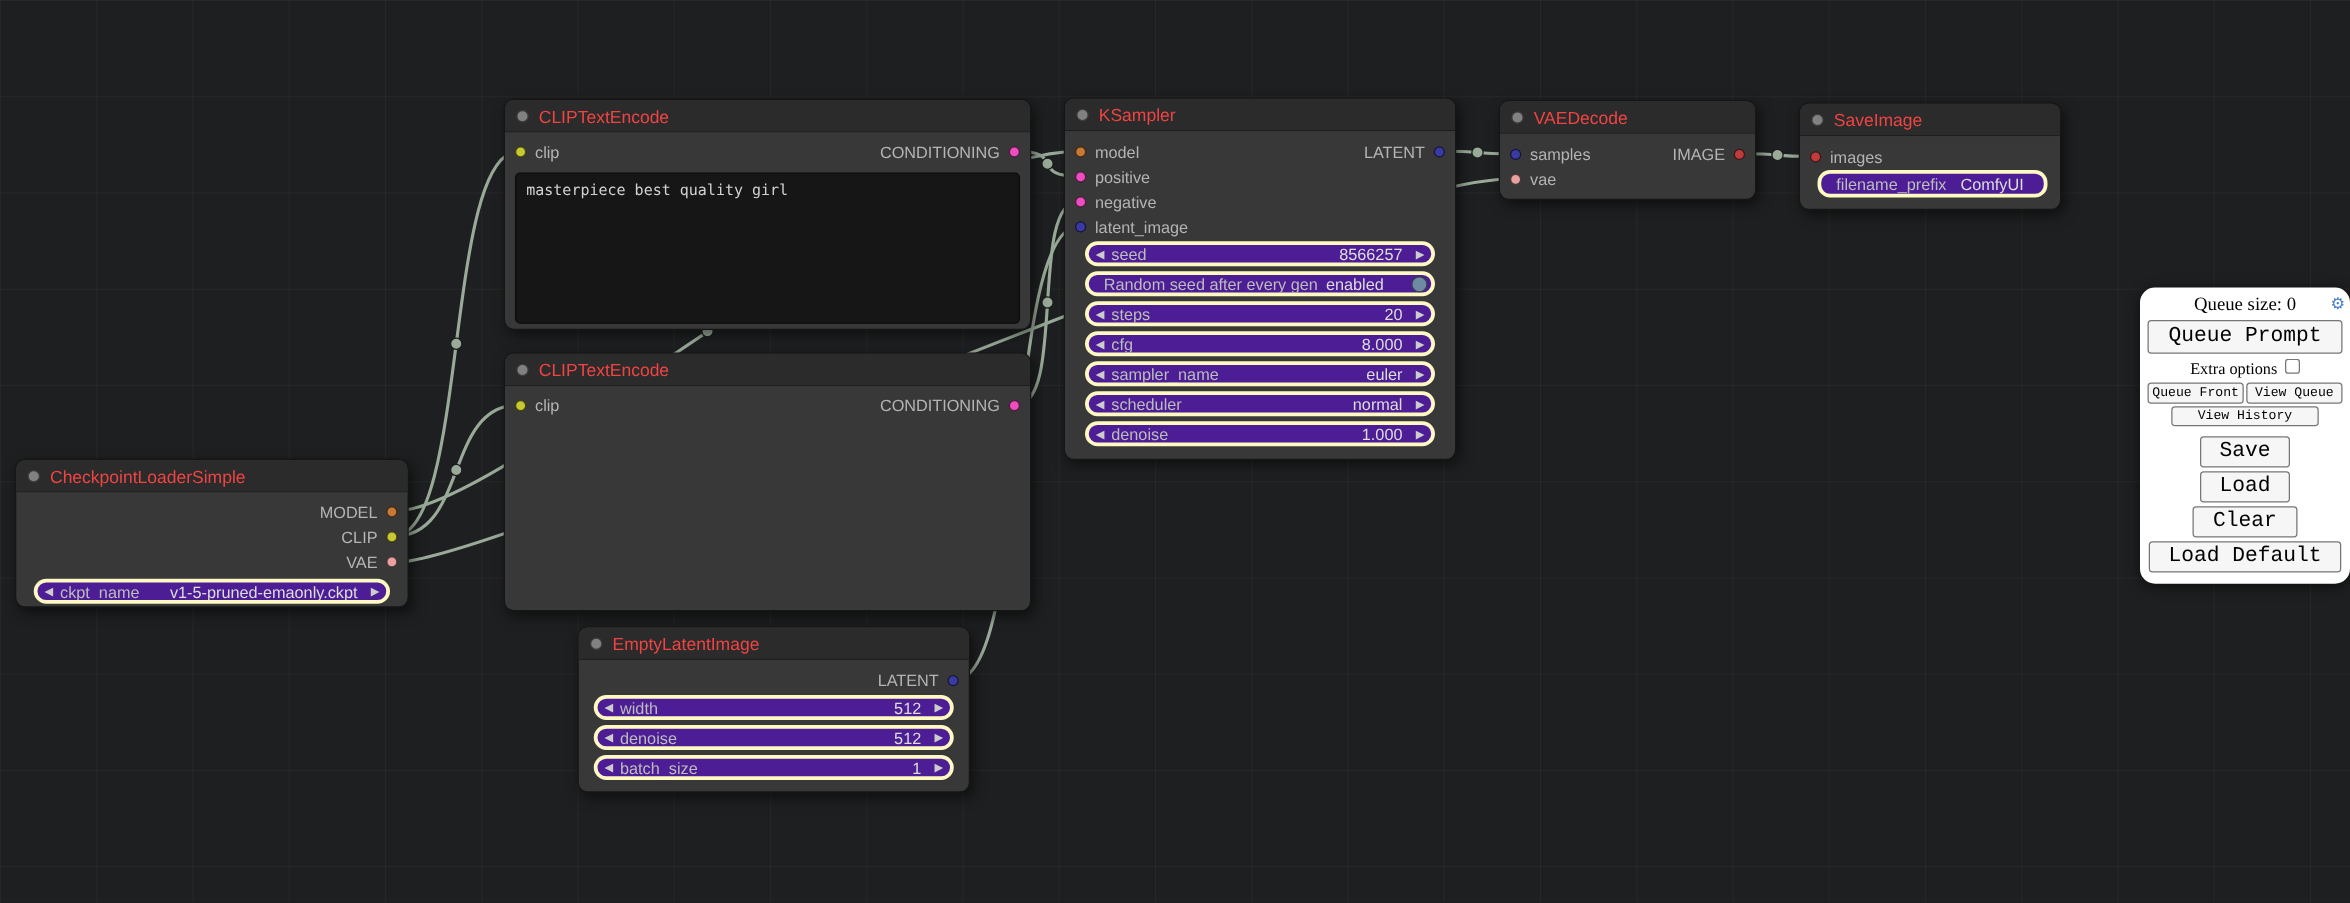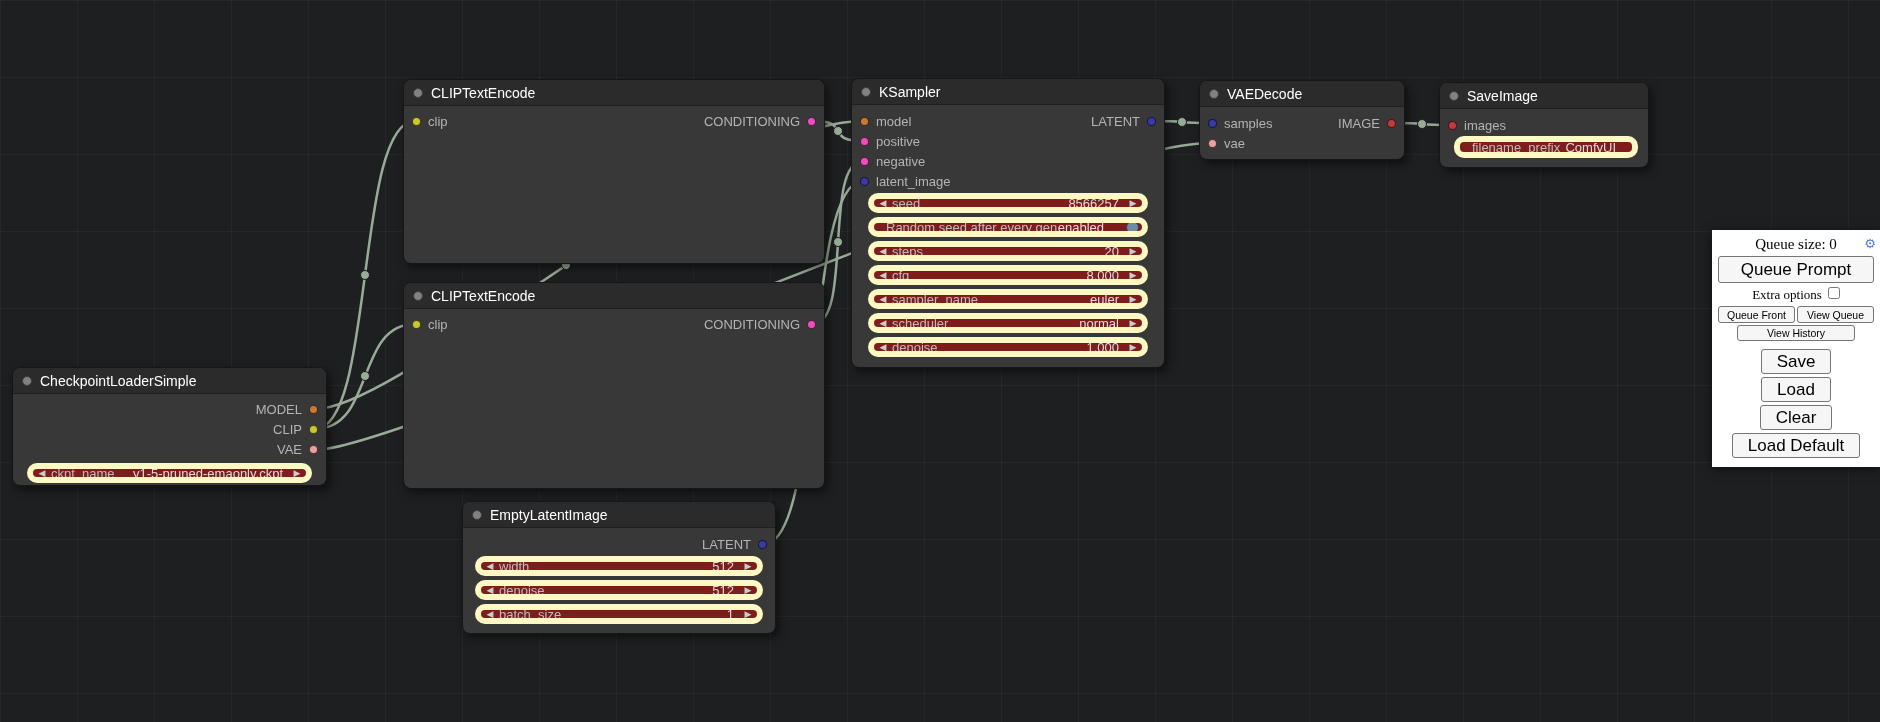--- a/index.html
+++ b/index.html
@@ -13,58 +13,58 @@
 
   svg.links { position:absolute; left:0; top:0; z-index:1; }
 
   .node { position:absolute; background:#383838; border:1px solid #161616; border-radius:8px;
           box-shadow:3px 4px 10px rgba(0,0,0,0.5); z-index:2; }
   .node-title { position:absolute; top:0; left:0; right:0; height:26px; background:#2b2b2b;
                 border-radius:7px 7px 0 0; display:flex; align-items:center; padding:0 9px;
                 border-bottom:1px solid #1f1f1f; }
   .title-dot { width:10px; height:10px; border-radius:50%; background:#818181;
                border:1px solid #3c3c3c; margin-right:8px; flex:none; }
-  .title-text { color:#ffffff; font-size:14px; white-space:nowrap; }
+  .title-text { color:#ef4444; font-size:14px; white-space:nowrap; }
 
   .slot { position:absolute; height:20px; line-height:20px; font-size:13px; color:#b4b4b4;
           white-space:nowrap; }
   .slot.in  { left:0; padding-left:24px; }
   .slot.out { right:0; padding-right:24px; text-align:right; }
   .slot-dot { position:absolute; top:5px; width:9px; height:9px; border-radius:50%;
               border:1px solid rgba(0,0,0,0.65); }
   .slot.in  .slot-dot { left:8px; }
   .slot.out .slot-dot { right:8px; }
 
   .c-model  { background:#c77a34; }
   .c-clip   { background:#c8c832; }
   .c-vae    { background:#e8a0a0; }
   .c-cond   { background:#ee4dc0; }
   .c-latent { background:#3a3aa5; }
   .c-image  { background:#c03c3c; }
 
-  .widget { position:absolute; height:20px; background:#7f1d1d; border:6px solid #fef9c3;
+  .widget { position:absolute; height:20px; background:#4c1d95; border:3px solid #fef9c3;
             border-radius:10px; display:flex; align-items:center; font-size:13px;
             overflow:hidden; white-space:nowrap; }
   .widget .arrow   { flex:none; width:18px; text-align:center; font-size:9px; color:#cccccc; }
   .widget .w-label { flex:none; color:#bdbdbd; }
   .widget .w-value { flex:1; text-align:right; color:#dddddd; padding-right:5px; }
   .widget.no-arrows .w-label { padding-left:12px; }
   .widget.no-arrows .w-value { padding-right:16px; }
   .widget .knob { flex:none; width:13px; height:13px; border-radius:50%; background:#6f8ba4;
                   border:1px solid #34424f; margin:0 3px 0 6px; }
 
   .node textarea { position:absolute; left:8px; right:8px; background:#161616;
                    border:1px solid #0b0b0b; border-radius:4px; color:#d2d2d2;
                    font-family:"DejaVu Sans Mono", monospace; font-size:12px;
                    padding:6px 8px; resize:none; outline:none; width:calc(100% - 16px); }
 
   .menu { position:absolute; left:1712px; top:230px; width:168px; background:#ffffff;
-          color:#000; z-index:3; border-radius:0; box-shadow:0 2px 10px rgba(0,0,0,0.55);
+          color:#000; z-index:3; border-radius:12px; box-shadow:0 2px 10px rgba(0,0,0,0.55);
           font-family:"Liberation Serif", serif; text-align:center; padding:5px 6px 6px; }
-  .menu button { font-family:Liberation Sans, sans-serif; background:#f6f6f6; border:1px solid #767676;
+  .menu button { font-family:Liberation Mono, monospace; background:#f6f6f6; border:1px solid #767676;
                  border-radius:3px; color:#000; cursor:pointer; }
   .queue-size-row { position:relative; height:18px; line-height:18px; font-size:15px; }
   .gear { position:absolute; right:-2px; top:0; font-size:13px; color:#4d7fd0;
           font-family:"DejaVu Sans", sans-serif; cursor:pointer; }
   .btn-qp { display:block; width:100%; height:27px; font-size:17px; margin:3px 0 4px; }
   .extra-row { display:flex; justify-content:center; align-items:flex-start; gap:6px;
                font-size:13px; height:16px; margin-bottom:3px; }
   .extra-row input { width:12px; height:12px; }
   .sm-row { display:flex; gap:2px; margin-bottom:2px; }
   .btn-sm { flex:1; font-size:10.5px; height:17px; padding:0; }
@@ -132,20 +132,21 @@
       <span class="title-text">CLIPTextEncode</span>
     </div>
     <div class="slot in" style="top:32px">
       <span class="slot-dot c-clip"></span>
       <span>clip</span>
     </div>
     <div class="slot out" style="top:32px">
       <span>CONDITIONING</span>
       <span class="slot-dot c-cond"></span>
     </div>
+    <textarea style="top: 58px; height: 121px;" spellcheck="false">masterpiece best quality girl</textarea>
   </div>
 
   <div class="node" style="left:403px;top:282px;width:422px;height:207px;">
     <div class="node-title">
       <span class="title-dot"></span>
       <span class="title-text">CLIPTextEncode</span>
     </div>
     <div class="slot in" style="top:32px">
       <span class="slot-dot c-clip"></span>
       <span>clip</span>

